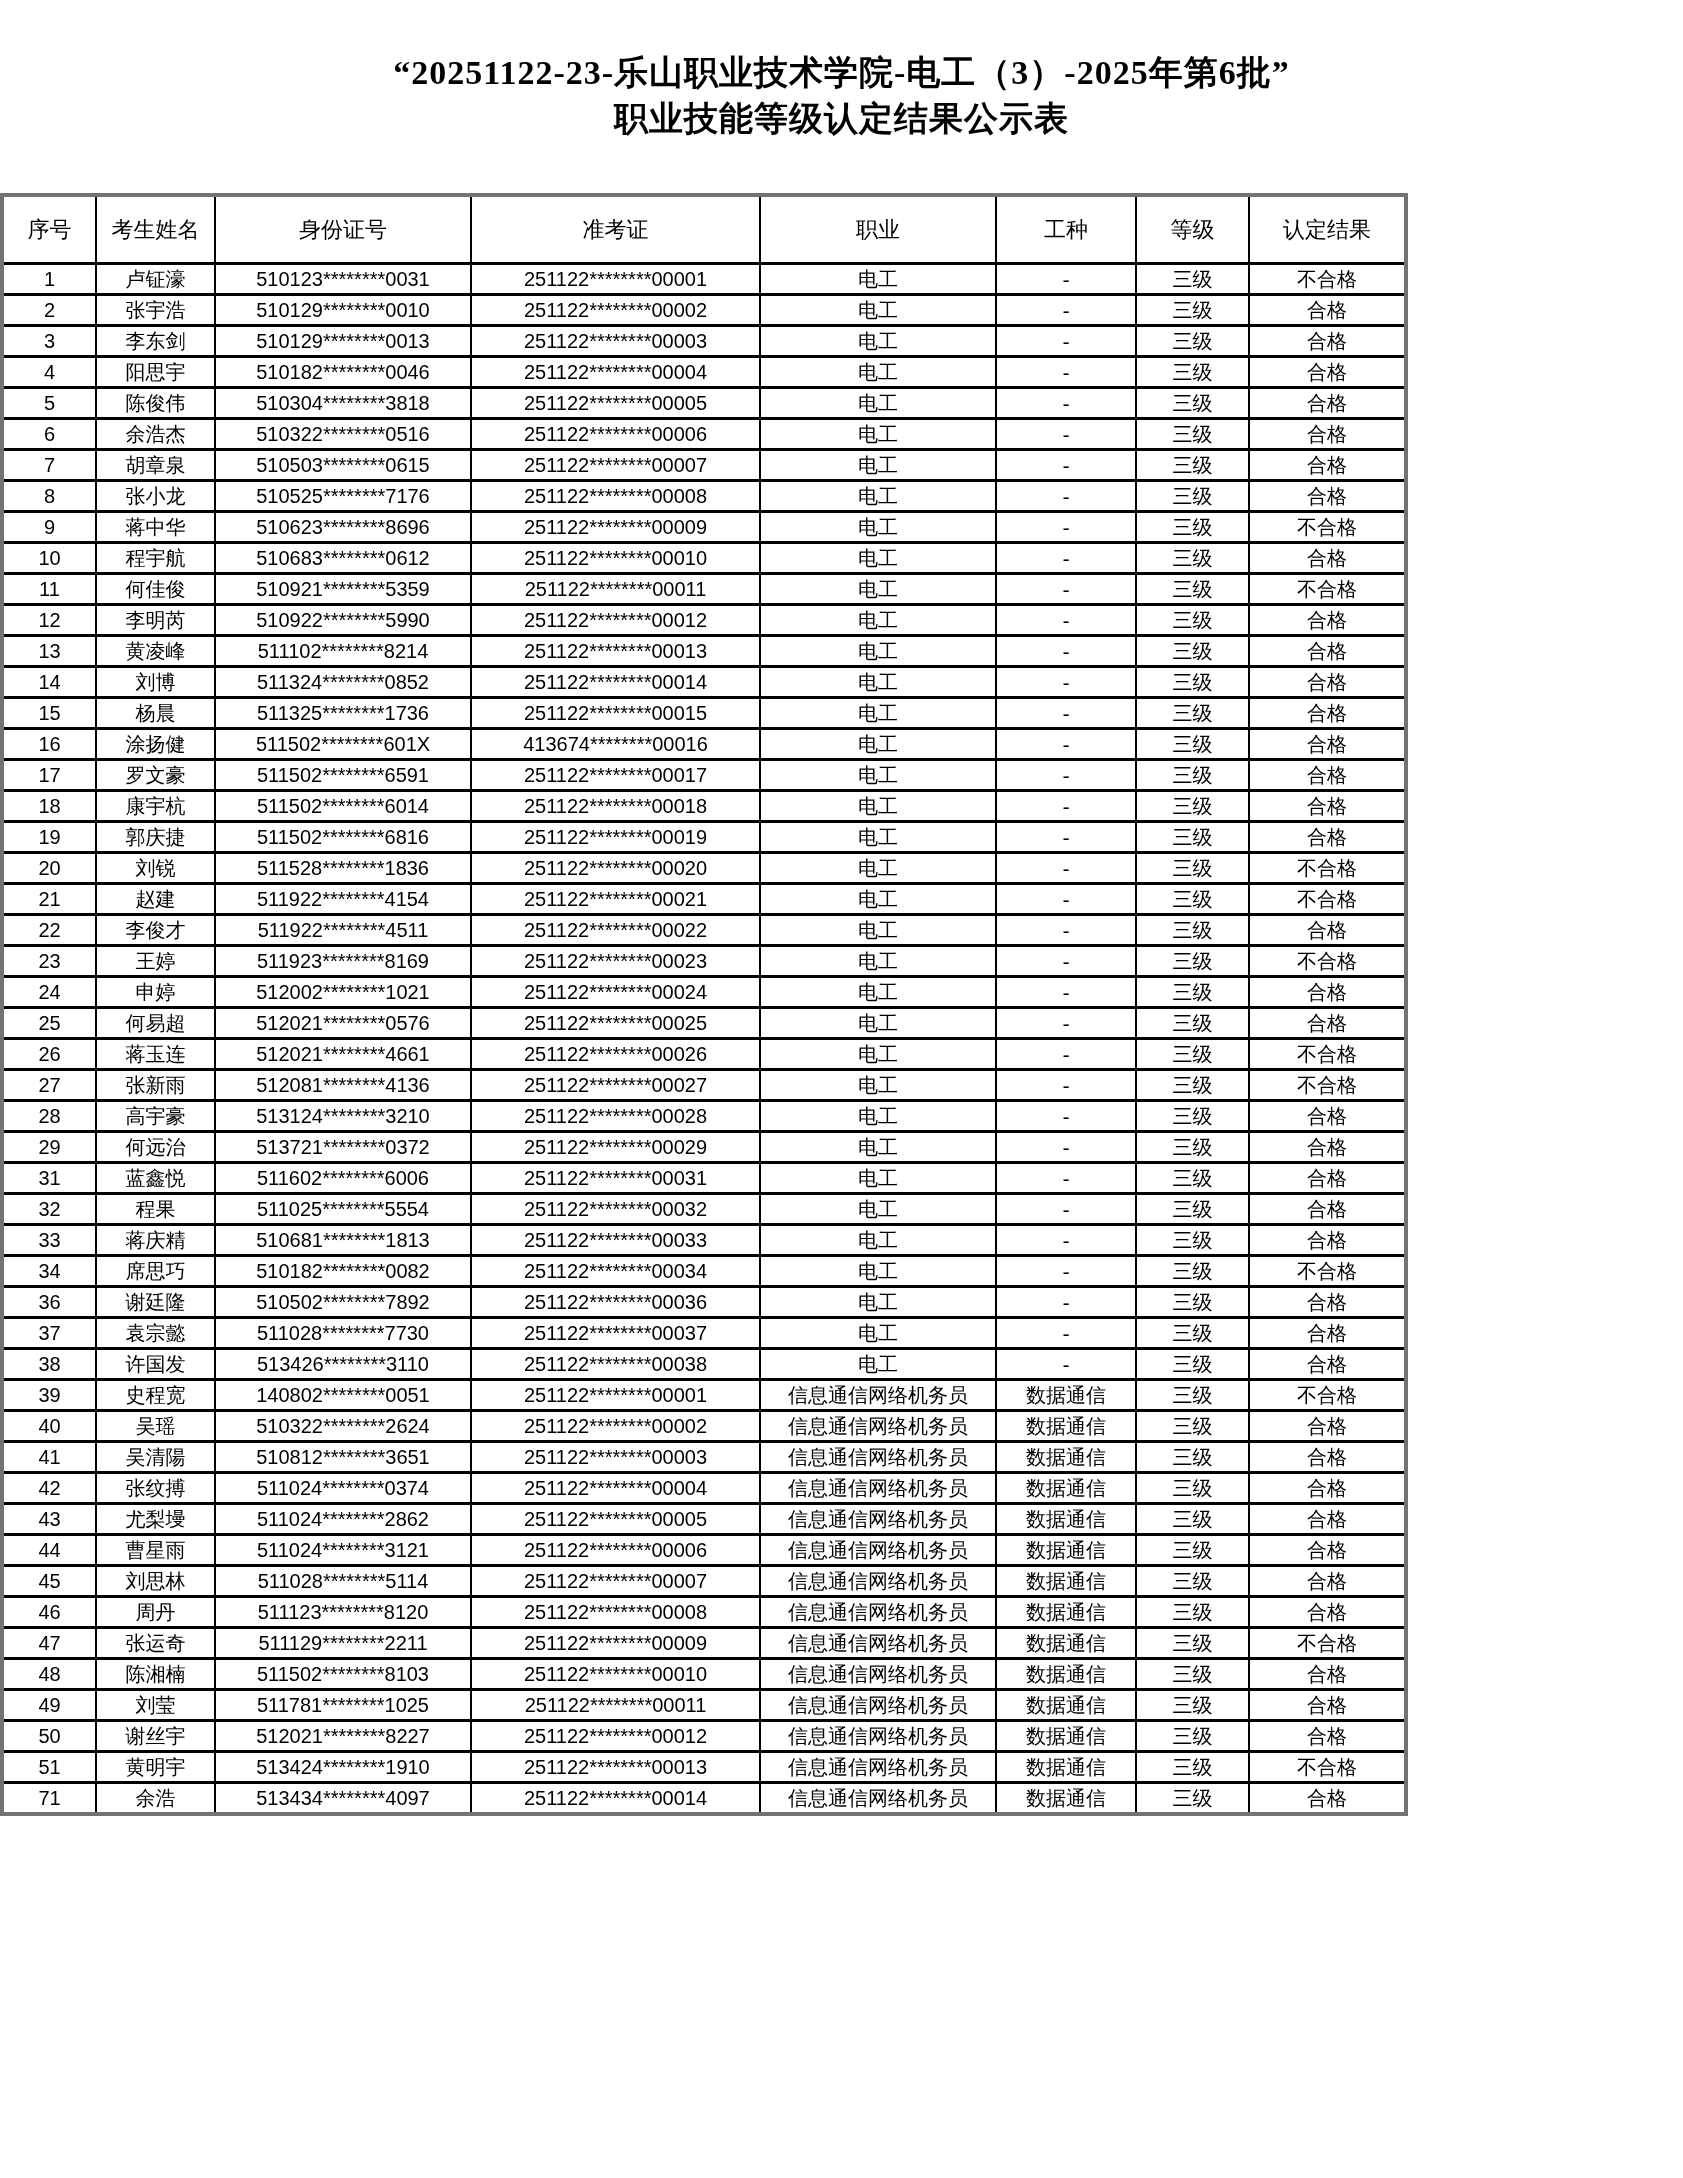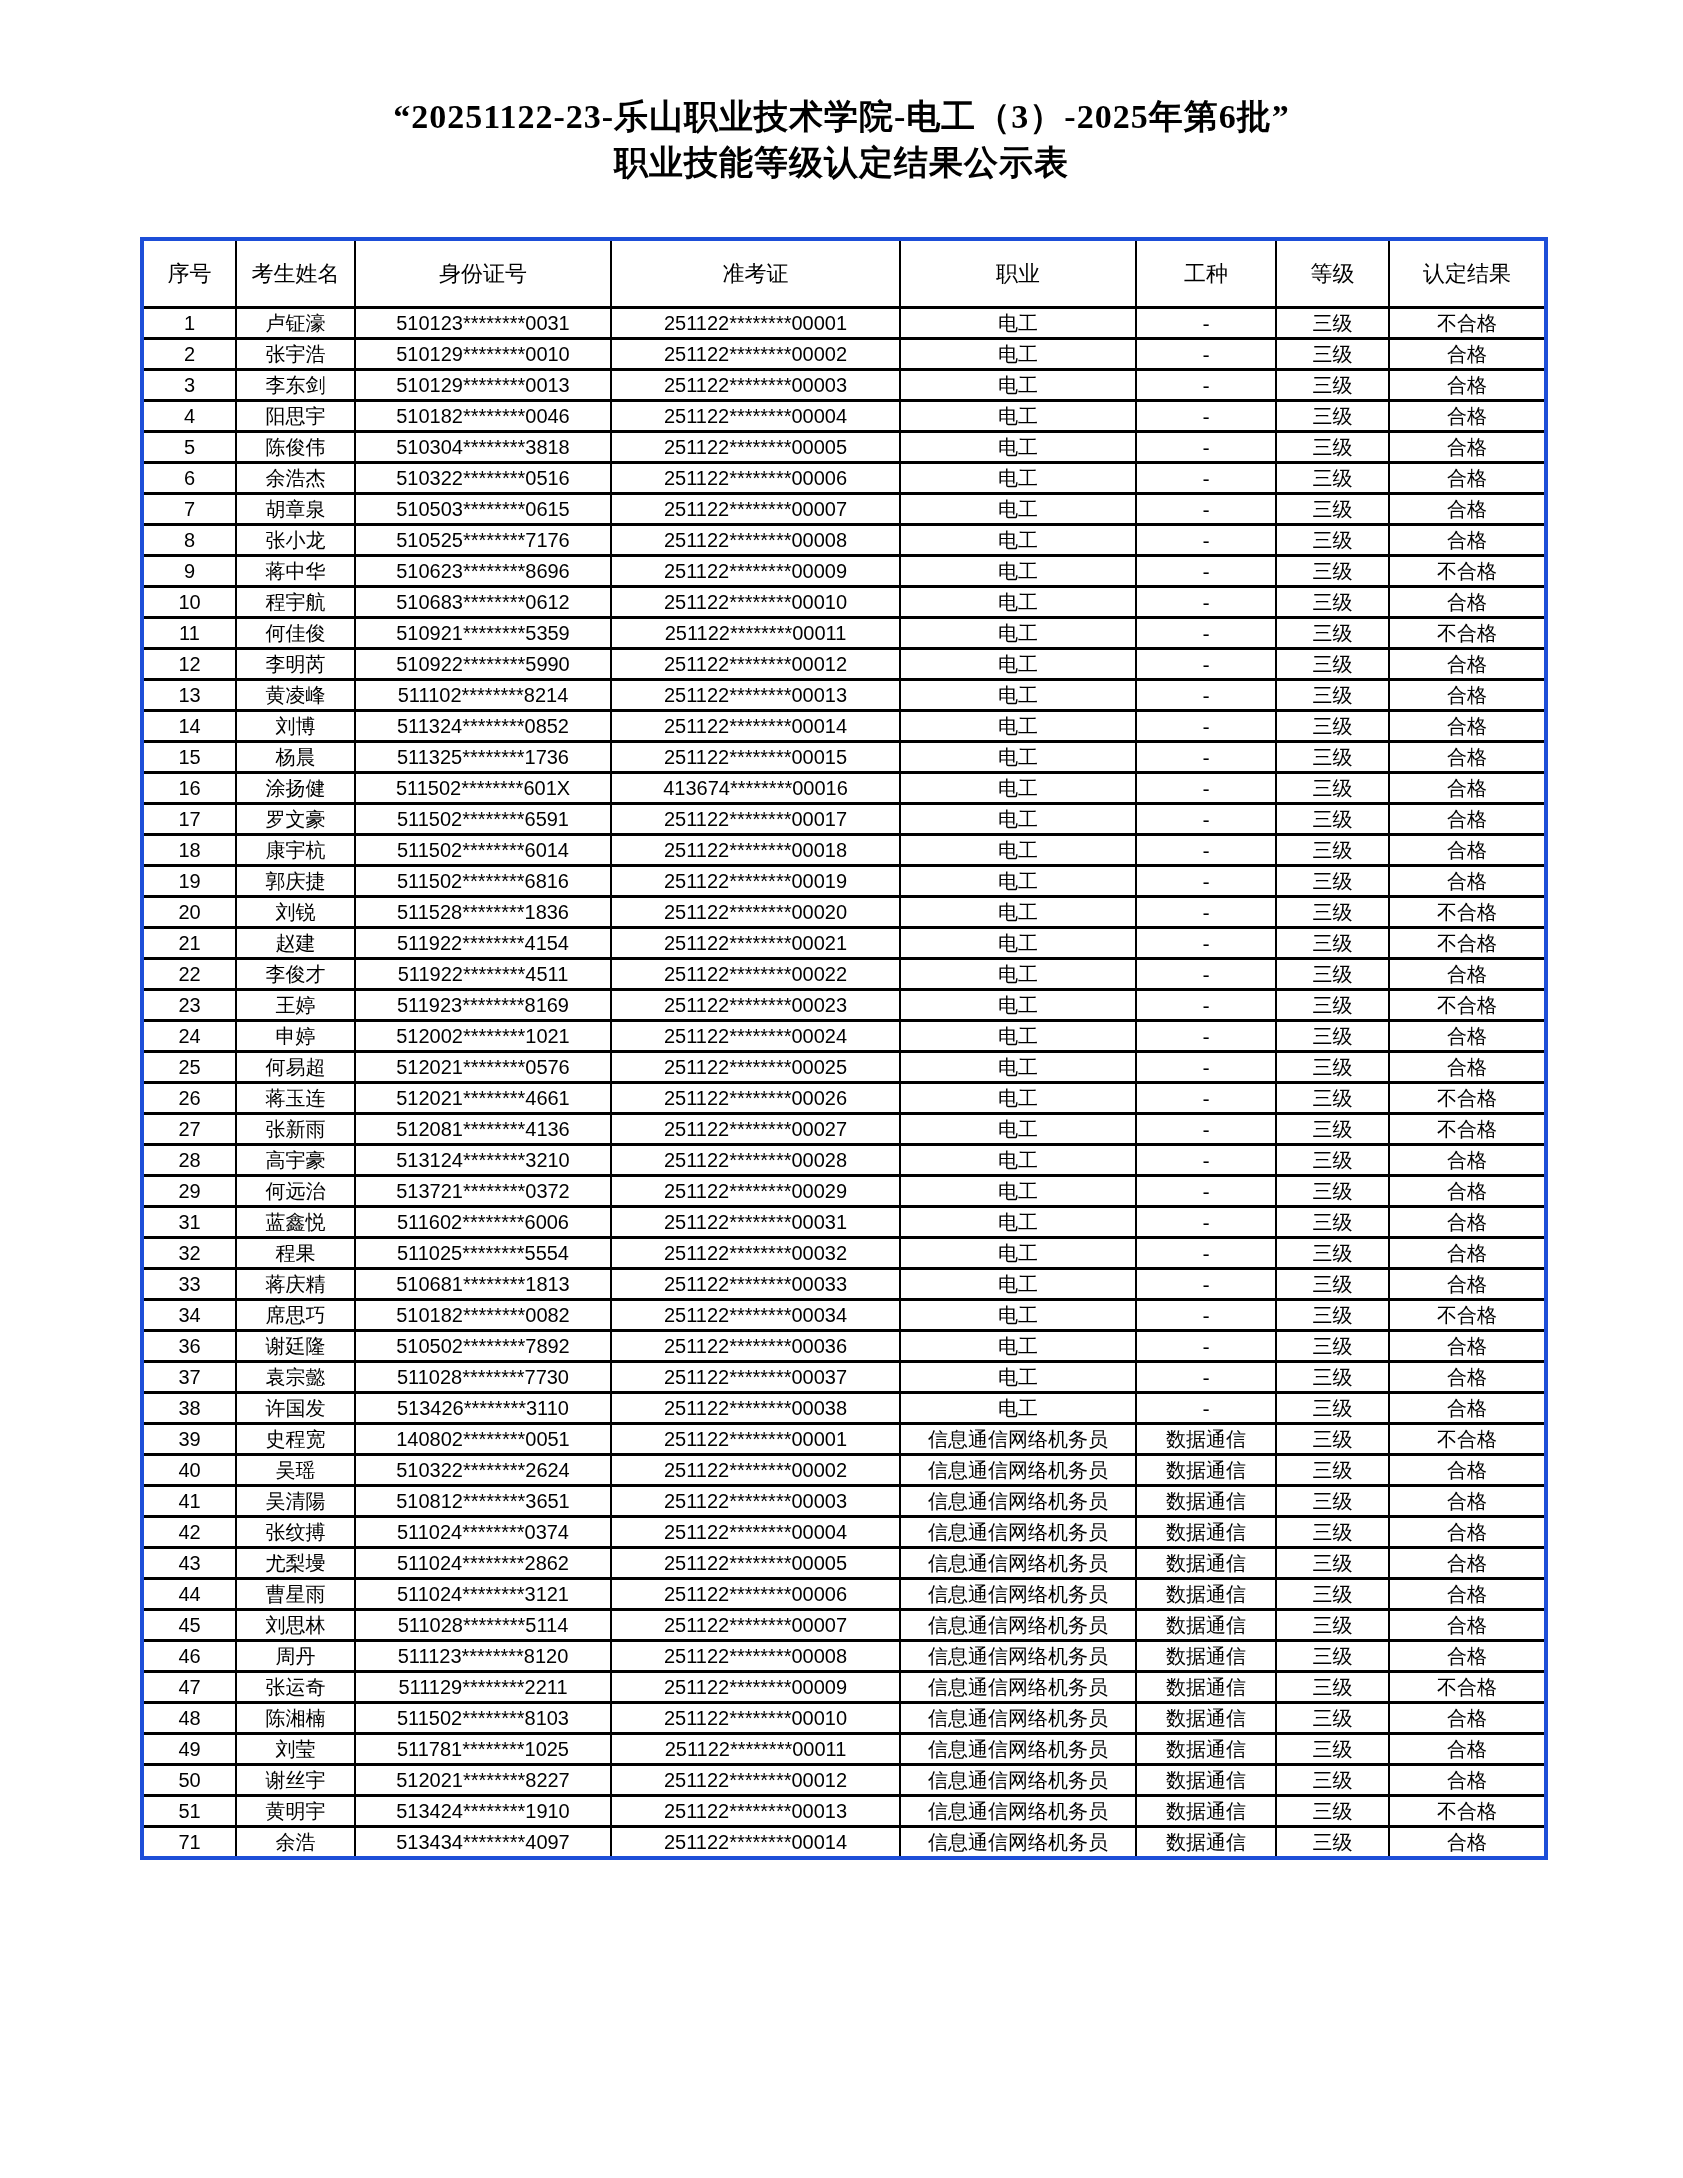--- a/index.html
+++ b/index.html
@@ -15,29 +15,27 @@
     color: #000;
   }
   .page-title {
     padding-top: 50px;
     text-align: center;
     font-weight: bold;
     font-size: 34px;
     line-height: 46px;
     font-family: "Liberation Serif", "DejaVu Serif", serif;
     letter-spacing: 1px;
-    margin-top: 44px;
   }
   table.results {
     border-collapse: collapse;
     table-layout: fixed;
-    margin-left: 140px;
     margin-top: 51px;
     width: 1404px;
-    border: 4px solid #1d4ed8;
+    border: 4px solid #737373;
     padding-left: 16px;
   }
   table.results th,
   table.results td {
     border-left: 2px solid #000;
     border-right: 2px solid #000;
     border-top: 3px solid #000;
     border-bottom: 3px solid #000;
     text-align: center;
     vertical-align: middle;

